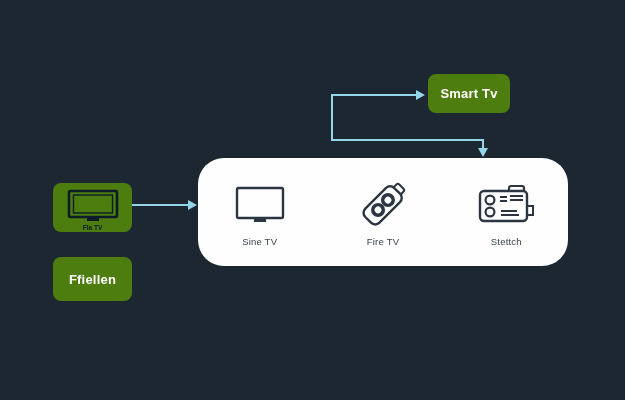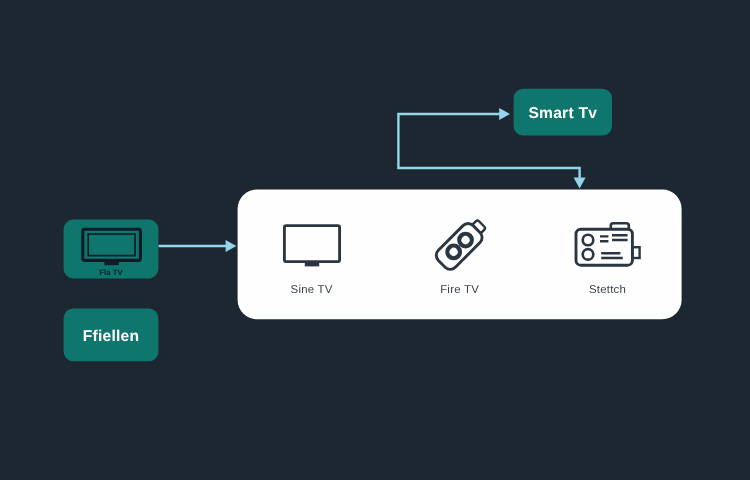--- a/index.html
+++ b/index.html
@@ -9,40 +9,40 @@
     background:#1c2732;
     overflow:hidden;
     font-family:"Liberation Sans", sans-serif;
   }
   .connectors{
     position:absolute;left:0;top:0;width:625px;height:400px;
     pointer-events:none;
   }
   .node{
     position:absolute;
-    background:#0f766e;
+    background:#4d7c0f;
     border-radius:8px;
     display:flex;align-items:center;justify-content:center;
     box-sizing:border-box;
   }
   .node-label{
     color:#ffffff;
     font-size:13px;
     font-weight:700;
     letter-spacing:.2px;
   }
   .node-smart-tv{left:428px;top:74px;width:82px;height:39px;}
   .node-source{left:53px;top:183px;width:79px;height:49px;flex-direction:column;padding-top:4px;}
   .node-source .tiny-label{
     color:#0e1c28;font-size:6.5px;line-height:7px;margin-top:1px;font-weight:700;
   }
   .node-ffiellen{left:53px;top:245px;width:79px;height:44px;margin-top:12px;}
   .panel{
     position:absolute;left:198px;top:158px;width:370px;height:108px;
-    background:#fefefe;border-radius:16px;
+    background:#fefefe;border-radius:26px;
     display:flex;align-items:flex-start;justify-content:space-around;
     padding-top:21px;box-sizing:border-box;
   }
   .panel-item{
     display:flex;flex-direction:column;align-items:center;
     width:110px;
   }
   .panel-item .icon-slot{
     height:52px;display:flex;align-items:center;justify-content:center;
   }

